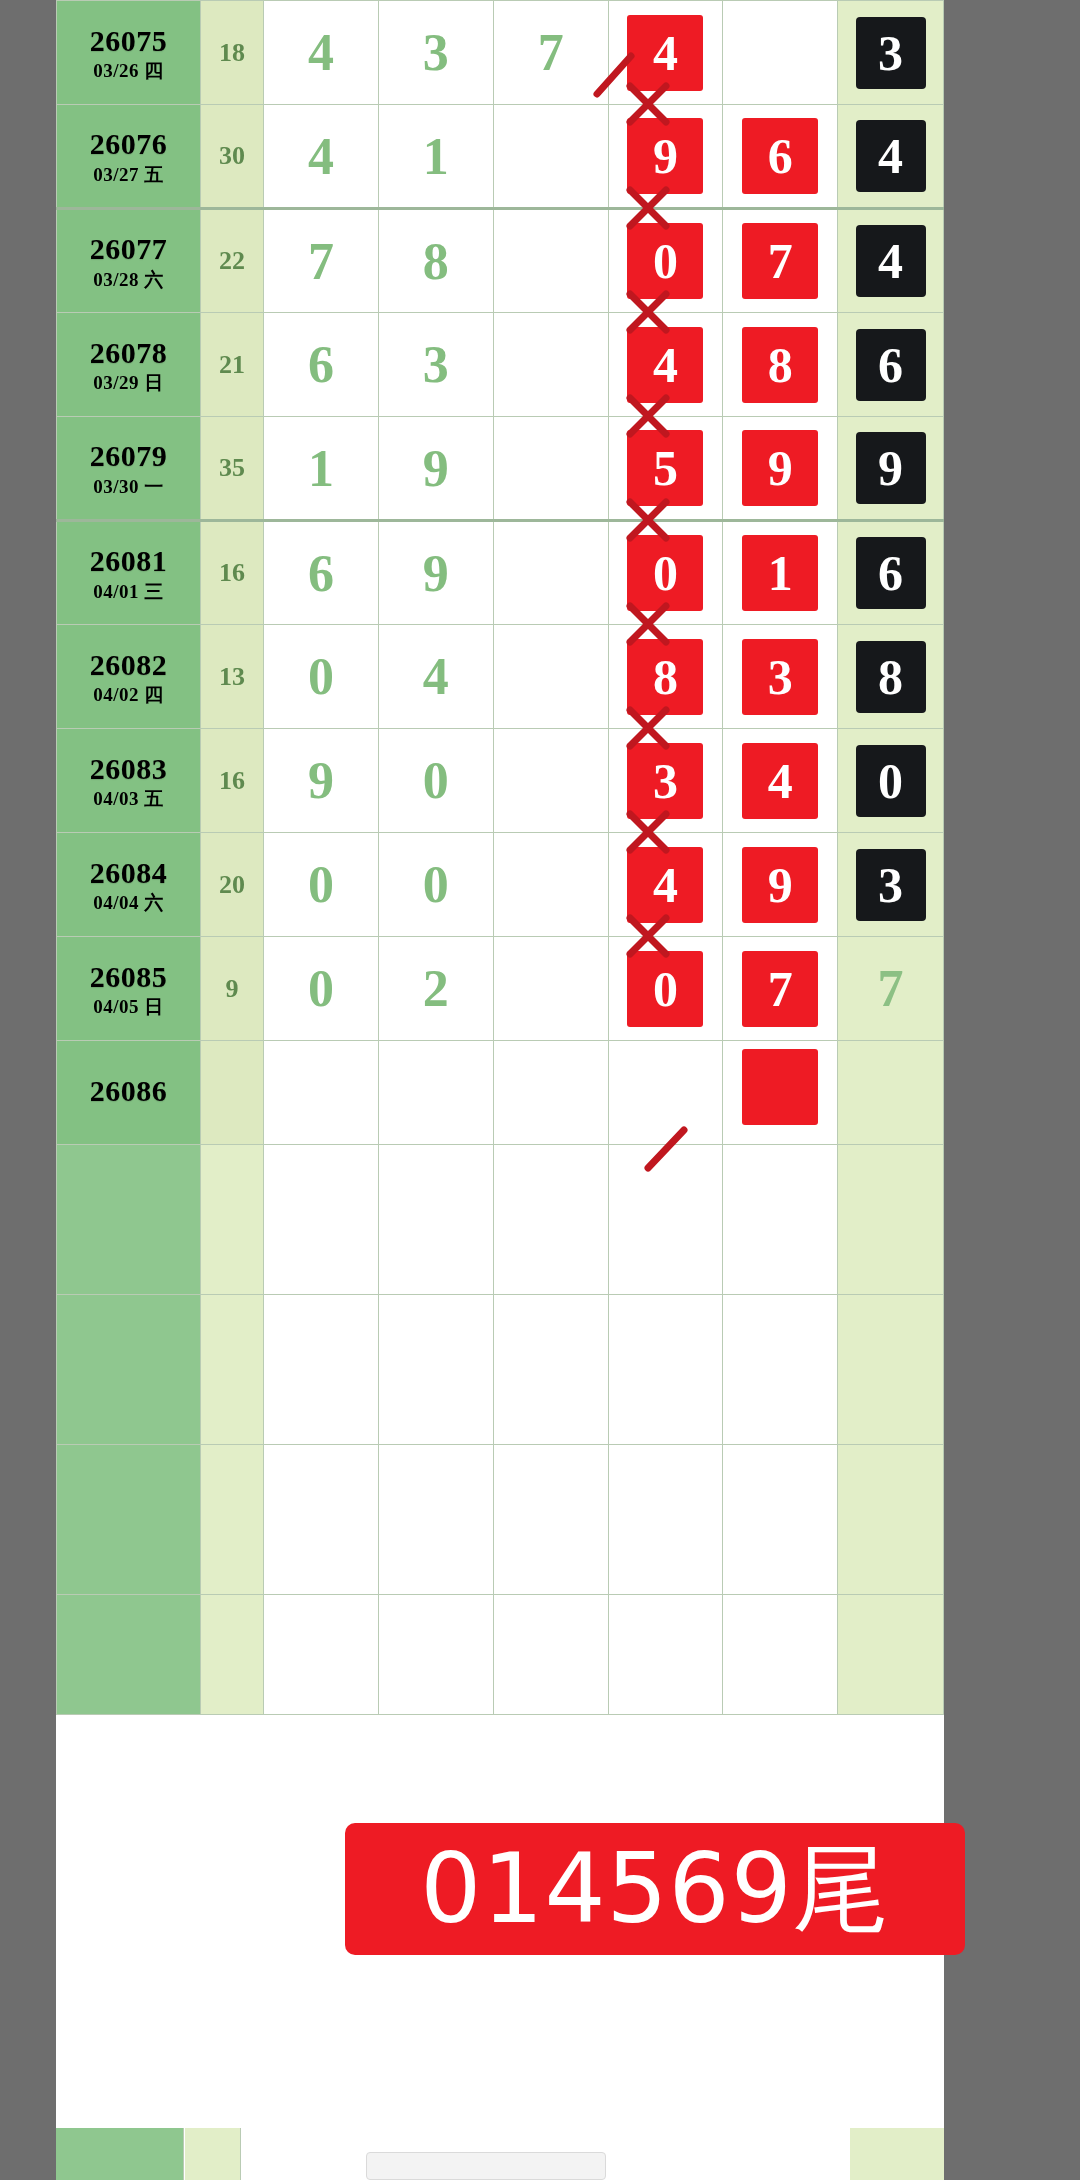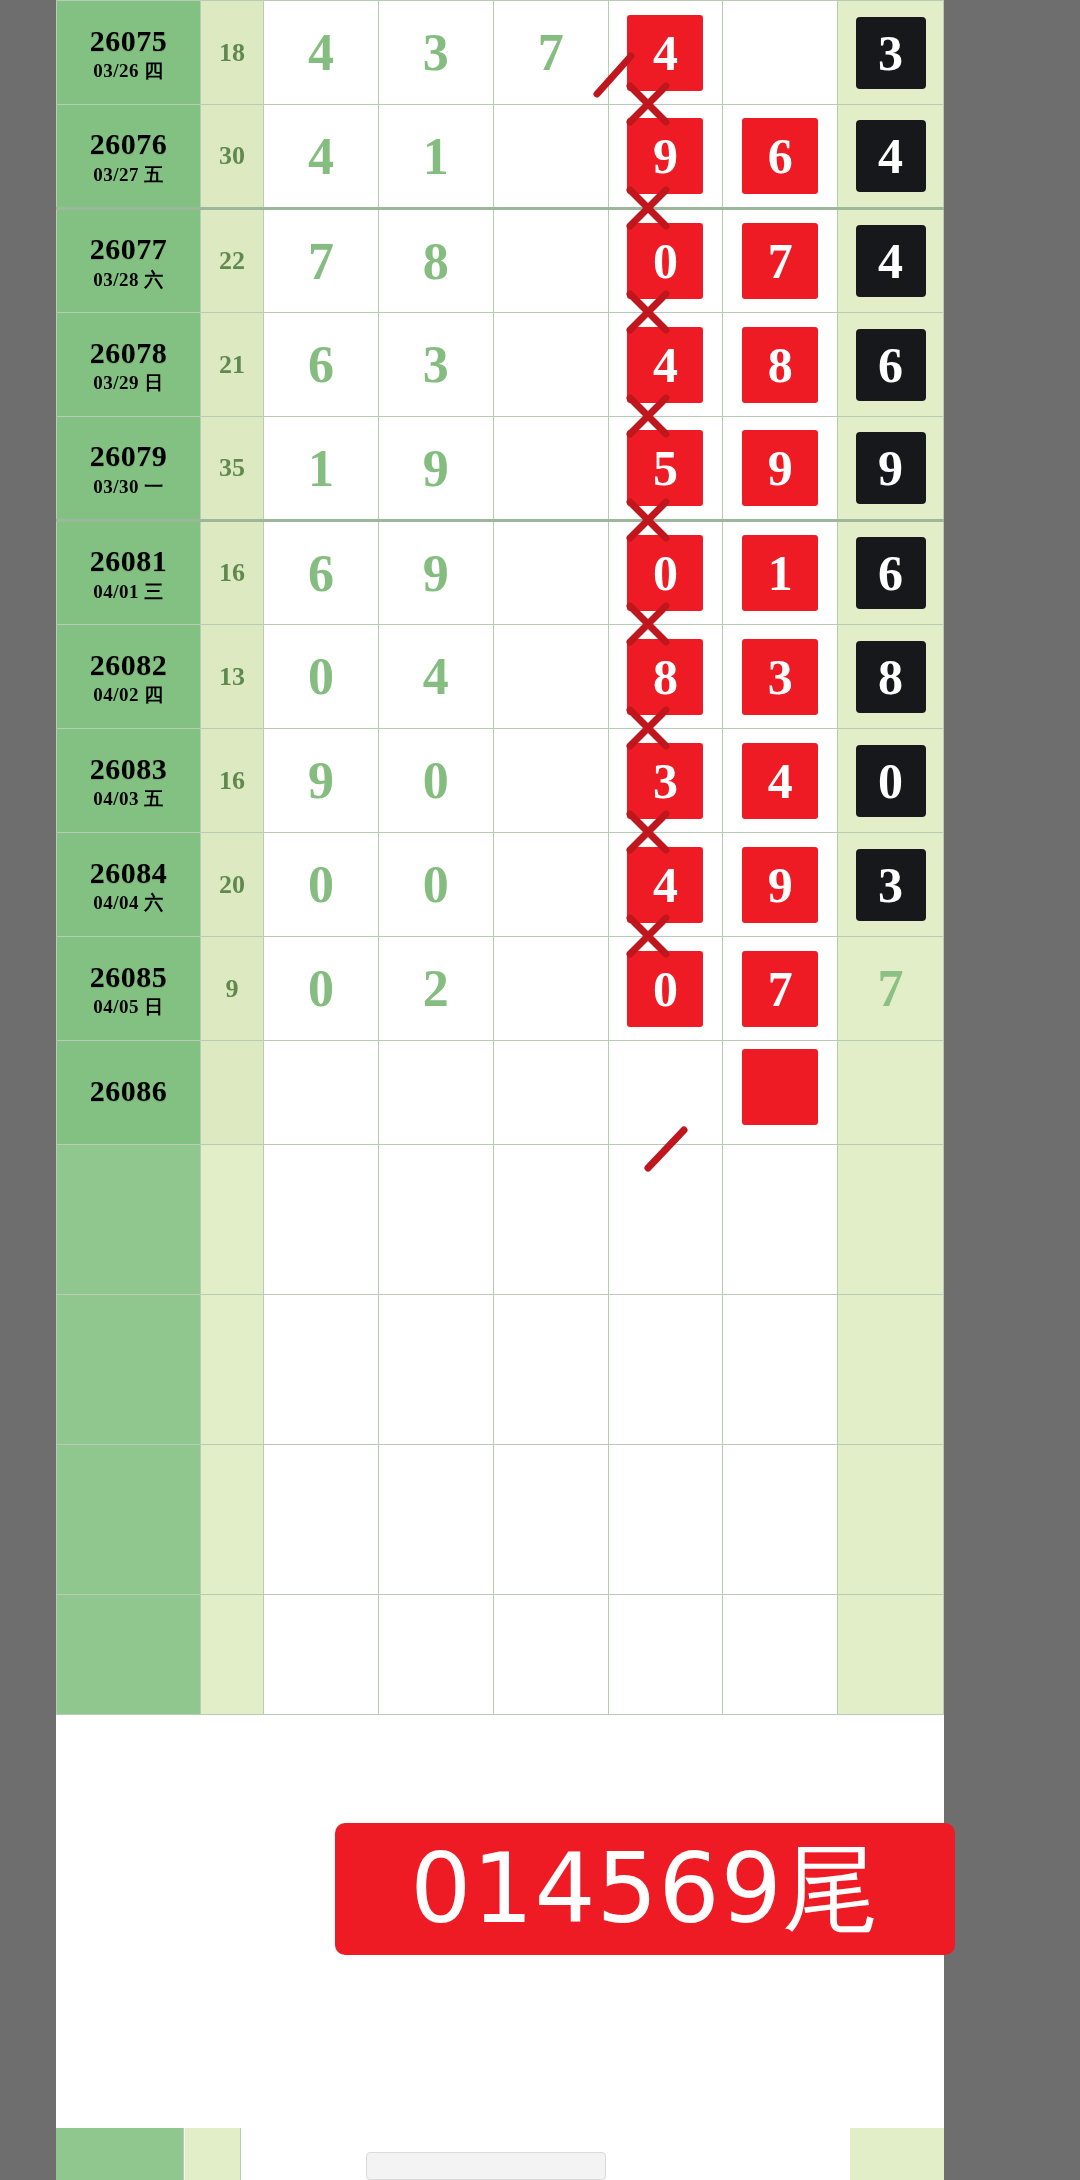--- a/index.html
+++ b/index.html
@@ -154,21 +154,21 @@
   .overlay {
     position: absolute;
     left: 0; top: 0;
     width: 888px; height: 2180px;
     pointer-events: none;
   }
 
   
   .banner-wrap {
     position: absolute;
-    left: 5px; top: 0;
+    left: 15px; top: 0;
     width: 740px;
     height: 2180px;
     pointer-events: none;
   }
   .banner {
     position: absolute;
     left: 274px;
     top: 1823px;
     width: 620px;
     height: 132px;

